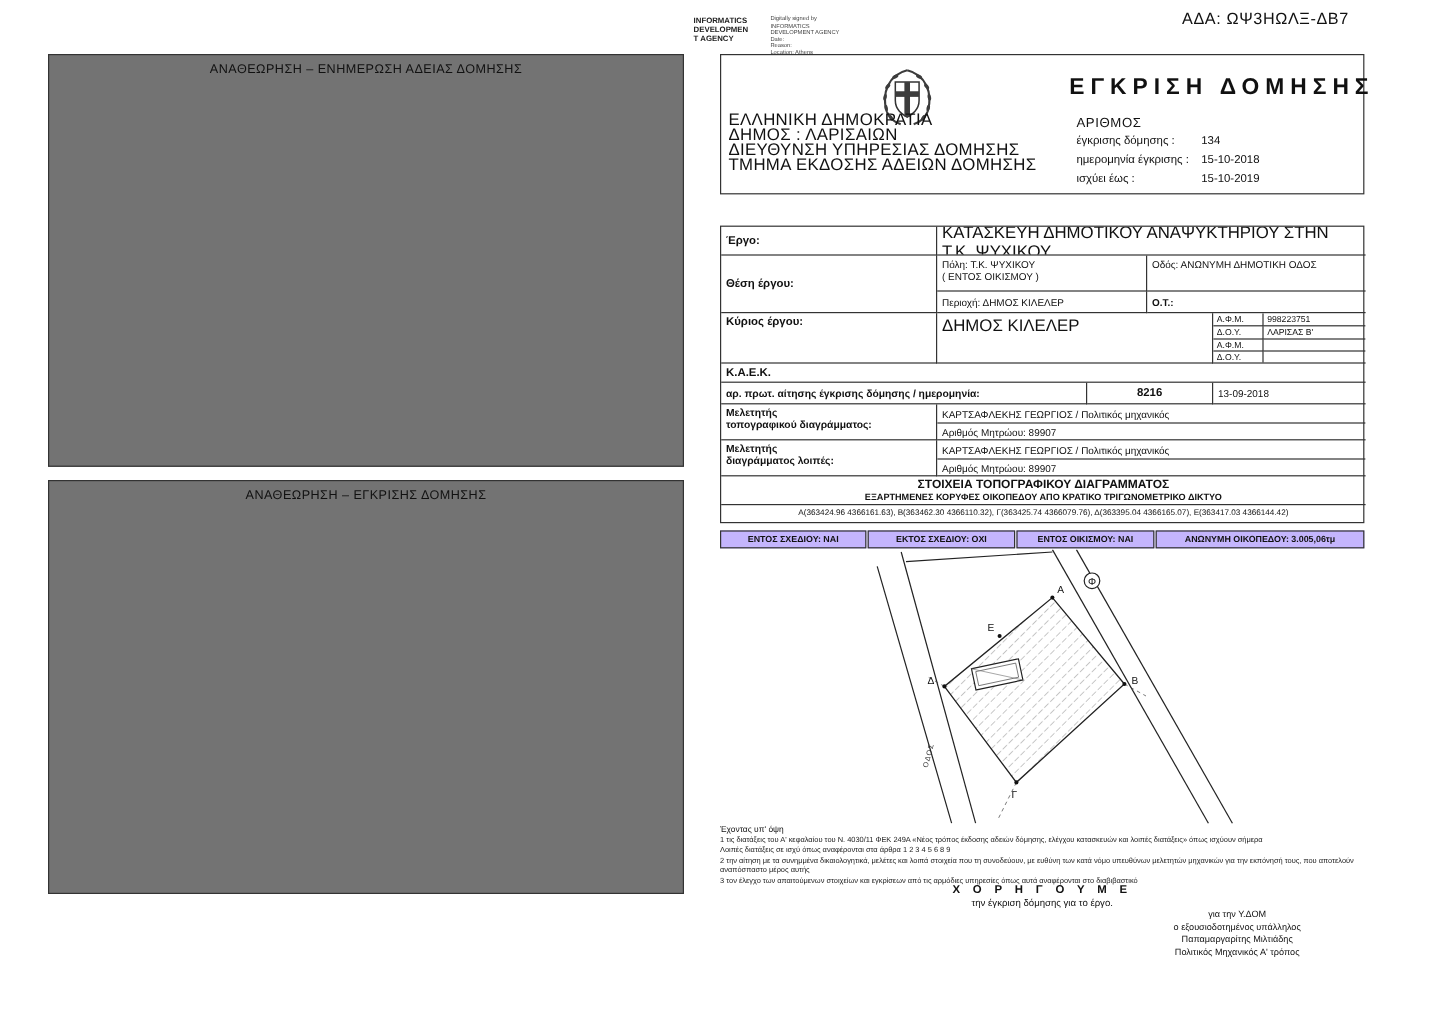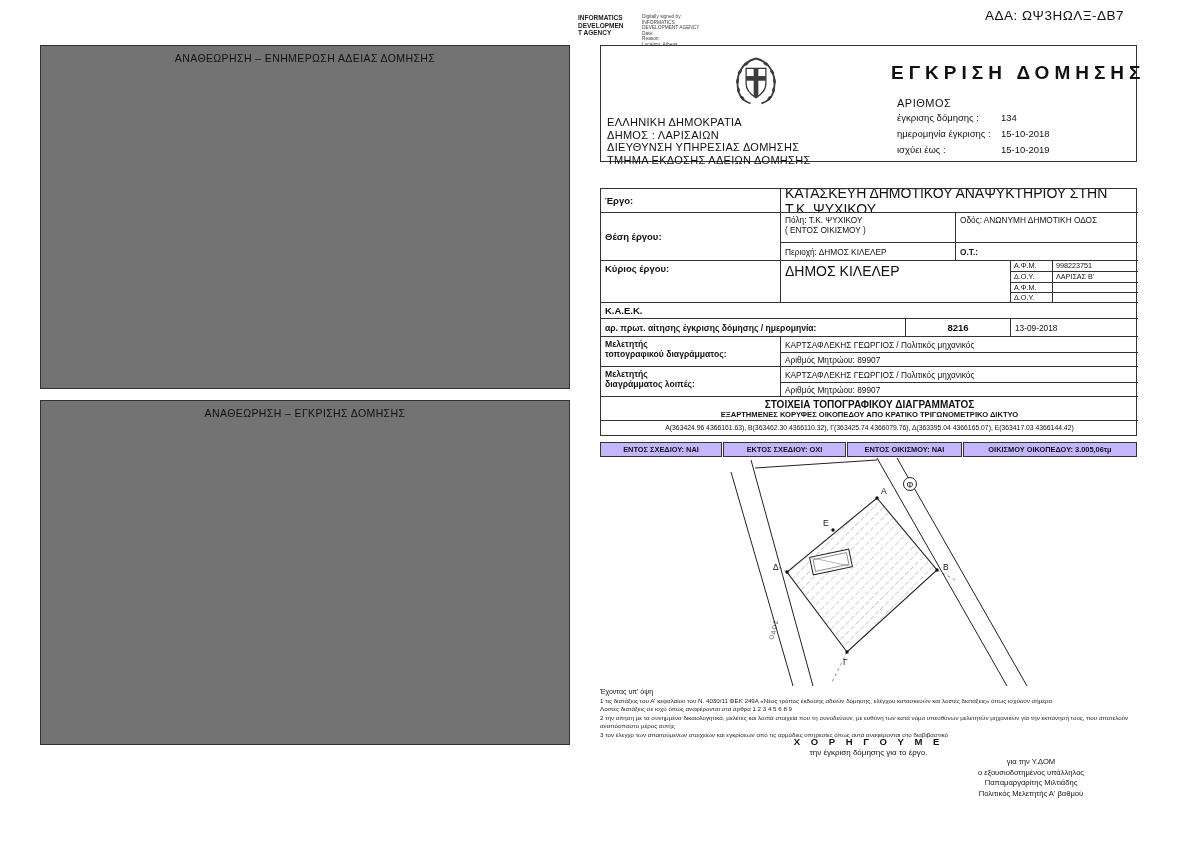--- a/index.html
+++ b/index.html
@@ -21,21 +21,21 @@
   .stamp{left:578px;top:14px;width:160px;display:flex;gap:4px}
   .stamp-left{width:60px;font-size:6.5px;font-weight:bold;line-height:7.5px;color:#222}
   .stamp-right{font-size:4.8px;line-height:5.6px;color:#444}
 
   
   .revbox{border:1px solid #333;background:#737373}
   .revbox .title{padding-top:6px;text-align:center;font-size:10.5px;letter-spacing:.4px}
 
   
   .hdr{left:600px;top:45px;width:537px;height:117px;border:1px solid #333;background:#fff}
-  .authority{position:absolute;left:6px;top:70px;font-size:11px;line-height:12.6px;letter-spacing:.3px}
+  .authority{position:absolute;left:6px;top:47px;font-size:14px;line-height:12.6px;letter-spacing:.3px}
   .doc-title{position:absolute;left:290px;top:16px;font-size:19px;font-weight:bold;letter-spacing:5px;white-space:nowrap}
   .num-label{position:absolute;left:296px;top:51px;font-size:11px;letter-spacing:.5px}
   .fields{position:absolute;left:296px;top:63px;font-size:9.5px}
   .fields .frow{display:flex;height:16px;align-items:center}
   .fields .flabel{width:104px}
   .fields .fval{font-weight:normal}
 
   
   .tbl{left:600px;top:188px;width:537px;height:248px;border:1px solid #333;background:#fff}
   .lbl{font-weight:bold;font-size:9.5px}
@@ -186,21 +186,21 @@
       <div class="bold" style="font-size:10px">ΣΤΟΙΧΕΙΑ ΤΟΠΟΓΡΑΦΙΚΟΥ ΔΙΑΓΡΑΜΜΑΤΟΣ</div>
       <div class="bold" style="font-size:7.6px">ΕΞΑΡΤΗΜΕΝΕΣ ΚΟΡΥΦΕΣ ΟΙΚΟΠΕΔΟΥ ΑΠΟ ΚΡΑΤΙΚΟ ΤΡΙΓΩΝΟΜΕΤΡΙΚΟ ΔΙΚΤΥΟ</div>
     </div>
 
     <div class="cell ctr tiny" style="left:0;top:232px;width:537px;height:14px;padding-top:3px">Α(363424.96 4366161.63), Β(363462.30 4366110.32), Γ(363425.74 4366079.76), Δ(363395.04 4366165.07), Ε(363417.03 4366144.42)</div>
   </div>
 
   <div class="flag" style="left:600px;width:122px">ΕΝΤΟΣ ΣΧΕΔΙΟΥ: ΝΑΙ</div>
   <div class="flag" style="left:723px;width:123px">ΕΚΤΟΣ ΣΧΕΔΙΟΥ: ΟΧΙ</div>
   <div class="flag" style="left:847px;width:115px">ΕΝΤΟΣ ΟΙΚΙΣΜΟΥ: ΝΑΙ</div>
-  <div class="flag" style="left:963px;width:174px">ΟΙΚΙΣΜΟΥ ΟΙΚΟΠΕΔΟΥ: 3.005,06τμ</div>
+  <div class="flag" style="left:963px;width:174px">ΑΝΩΝΥΜΗ ΟΙΚΟΠΕΔΟΥ: 3.005,06τμ</div>
 
   <svg class="abs" style="left:655px;top:458px" width="460" height="230" viewBox="0 0 460 230">
     <defs>
       <pattern id="hatch" width="7" height="7" patternUnits="userSpaceOnUse" patternTransform="rotate(45)">
         <line x1="0" y1="0" x2="0" y2="7" stroke="#666" stroke-width="0.6" stroke-dasharray="4 2"></line>
       </pattern>
     </defs>
 
     <g stroke="#222" stroke-width="1" fill="none">
       <line x1="222" y1="0" x2="352" y2="228"></line>
@@ -256,16 +256,16 @@
     <div>3 τον έλεγχο των απαιτούμενων στοιχείων και εγκρίσεων από τις αρμόδιες υπηρεσίες όπως αυτά αναφέρονται στο διαβιβαστικό</div>
   </div>
 
   <div class="abs grant">Χ Ο Ρ Η Γ Ο Υ Μ Ε</div>
   <div class="abs grant-sub">την έγκριση δόμησης για το έργο.</div>
 
   <div class="abs sig">
     <div>για την Υ.ΔΟΜ</div>
     <div>ο εξουσιοδοτημένος υπάλληλος</div>
     <div>Παπαμαργαρίτης Μιλτιάδης</div>
-    <div>Πολιτικός Μελετητής Α' βαθμού</div>
+    <div>Πολιτικός Μηχανικός Α' τρόπος</div>
   </div>
 
 </div>
 
 </body></html>

